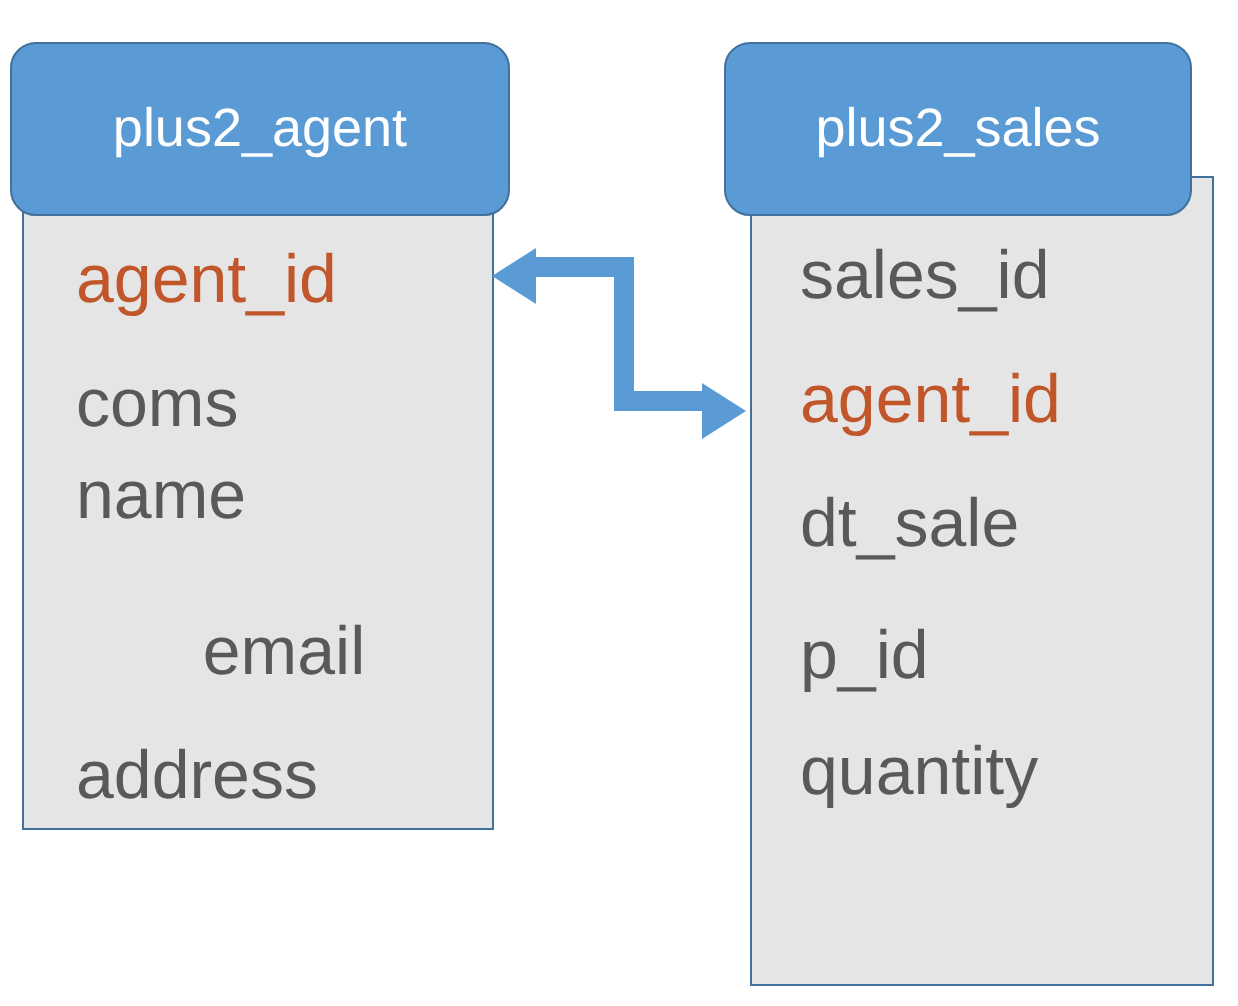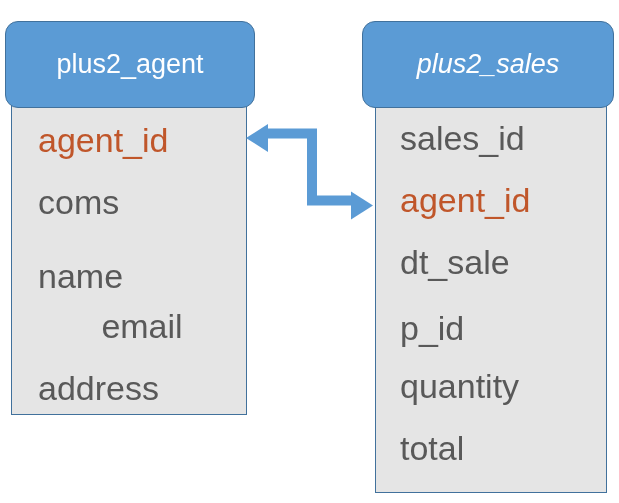--- a/index.html
+++ b/index.html
@@ -86,21 +86,21 @@
     <div class="entity-body" style="left:11px; top:88px; width:236px; height:327px;">
 
       <div class="field-row key" style="top:20px; padding-left:26px;">
         <span class="field-label">agent_id</span>
       </div>
 
       <div class="field-row" style="top:82px; padding-left:26px;">
         <span class="field-label">coms</span>
       </div>
 
-      <div class="field-row" style="top:156px; padding-left:26px;">
+      <div class="field-row" style="top:128px; padding-left:26px;">
         <span class="field-label">name</span>
       </div>
 
       <div class="field-row" style="top:206px; padding-left:26px;justify-content:center;">
         <span class="field-label">email</span>
       </div>
 
       <div class="field-row" style="top:268px; padding-left:26px;text-align:center;">
         <span class="field-label">address</span>
       </div>
@@ -130,27 +130,24 @@
       </div>
 
       <div class="field-row" style="top:208px; padding-left:24px;">
         <span class="field-label">p_id</span>
       </div>
 
       <div class="field-row" style="top:266px; padding-left:24px;">
         <span class="field-label">quantity</span>
       </div>
 
-      <div class="field-row" style="top:328px; padding-left:24px;">
-        <span class="field-label">total</span>
-      </div>
 
     </div>
 
-    <div class="entity-header" style="left:362px; top:5px; width:252px; height:87px;font-style:italic;">
+    <div class="entity-header" style="left:362px; top:5px; width:234px; height:87px;">
       <span>plus2_sales</span>
     </div>
 
   </div>
 
   <svg id="relationship-connector" viewBox="0 0 619 503" width="619" height="503">
 
     <g>
       <path d="M 262 133.5 L 312 133.5 L 312 200.5 L 356 200.5" fill="none" stroke="#5B9BD5" stroke-width="10" stroke-linecap="butt" stroke-linejoin="miter"></path>
     </g>

